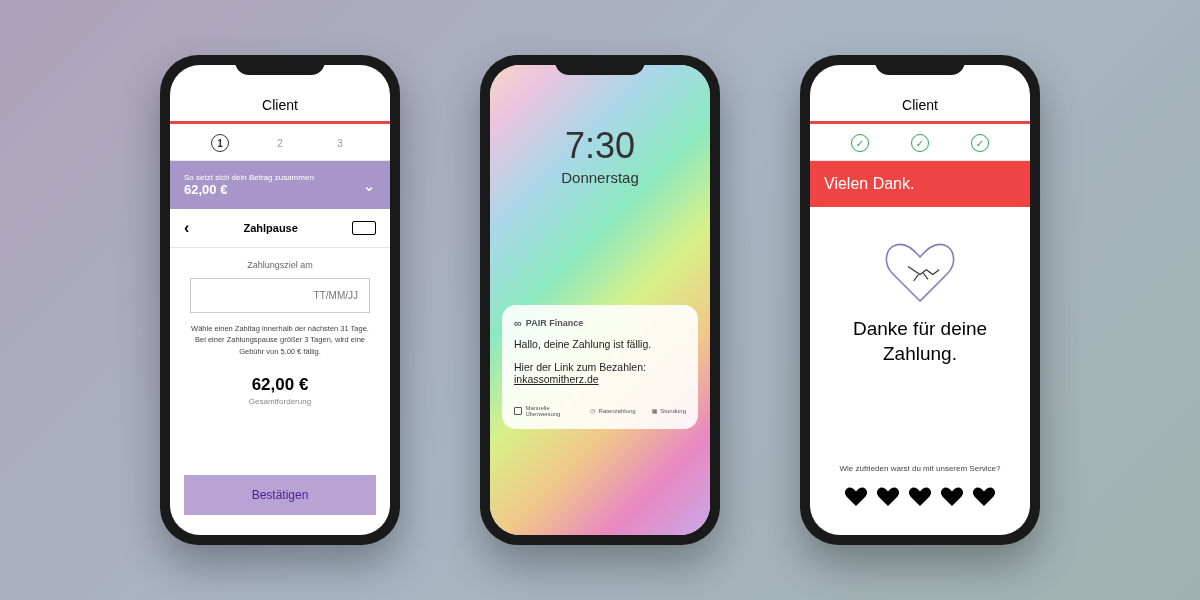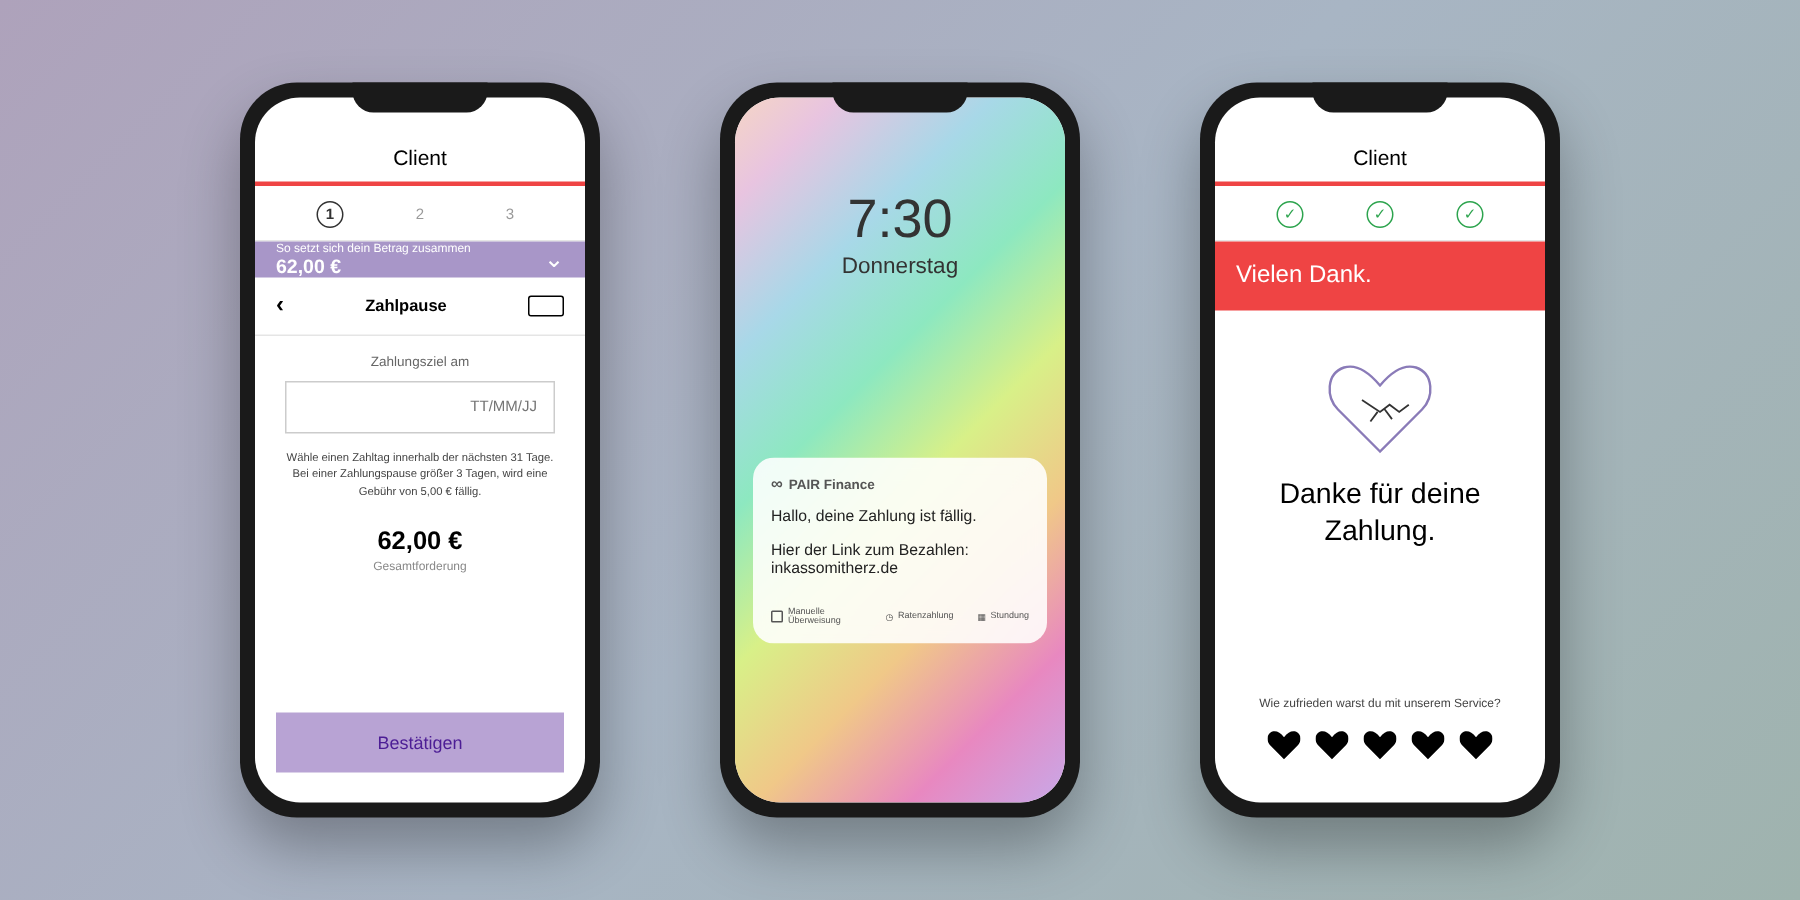--- a/index.html
+++ b/index.html
@@ -6,21 +6,21 @@
 body{width:1200px;height:600px;background:linear-gradient(135deg,#aea2bb 0%,#a8b5c4 50%,#9fb3ae 100%);display:flex;justify-content:center;align-items:center;gap:80px}
 .phone{width:240px;height:490px;background:#1a1a1a;border-radius:38px;padding:10px;position:relative;box-shadow:0 20px 40px rgba(0,0,0,.3)}
 .screen{width:100%;height:100%;background:#fff;border-radius:30px;overflow:hidden;position:relative}
 .notch{position:absolute;top:0;left:50%;transform:translateX(-50%);width:90px;height:20px;background:#1a1a1a;border-radius:0 0 14px 14px;z-index:10}
 .content{padding-top:24px;height:100%;display:flex;flex-direction:column}
 .title{text-align:center;font-size:14px;font-weight:400;padding:8px 0;border-bottom:3px solid #ef4444}
 .steps{display:flex;justify-content:space-around;padding:10px 20px 8px;border-bottom:1px solid #e5e5e5}
 .step{width:18px;height:18px;border-radius:50%;display:flex;align-items:center;justify-content:center;font-size:10px;color:#999}
 .step.active{border:1.5px solid #333;color:#333;font-weight:600}
 .step.check{border:1.5px solid #2da44e;color:#2da44e}
-.amount-band{background:#a896c8;color:#fff;padding:0 14px;display:flex;justify-content:space-between;align-items:center}
+.amount-band{background:#a896c8;color:#fff;padding:12px 14px;display:flex;justify-content:space-between;align-items:center}
 .amount-band .lbl{font-size:8px}
 .amount-band .amt{font-size:13px;font-weight:600}
 .chev{font-size:16px}
 .zahlpause{display:flex;align-items:center;justify-content:space-between;padding:10px 14px;border-bottom:1px solid #e5e5e5}
 .zahlpause .txt{font-size:11px;font-weight:700}
 .back{font-size:16px;font-weight:700}
 .card-icon{width:24px;height:14px;border:1px solid #000;border-radius:2px;position:relative}
 .section{padding:12px 20px;text-align:center}
 .sec-label{font-size:9px;color:#666;margin-bottom:8px}
 .date-input{width:100%;padding:11px;border:1px solid #ccc;font-size:10px;text-align:right;color:#888}
@@ -31,21 +31,21 @@
 
 .lock-bg{background:linear-gradient(135deg,#f5d5c5 0%,#e8c4e0 10%,#a8d8e8 25%,#8de8c0 40%,#d8f088 55%,#f0c888 70%,#e888c0 85%,#c8a8e8 100%);height:100%;position:relative}
 .locktime{position:absolute;top:60px;left:0;right:0;text-align:center;color:#333}
 .locktime .t{font-size:36px;font-weight:300}
 .locktime .d{font-size:15px;margin-top:2px}
 .notif{position:absolute;left:12px;right:12px;top:240px;background:rgba(255,255,255,.88);border-radius:14px;padding:12px;backdrop-filter:blur(10px)}
 .notif-head{font-size:9px;font-weight:600;color:#555;margin-bottom:8px;display:flex;align-items:center;gap:4px}
 .infinity{font-size:11px}
 .notif-body{font-size:10.5px;line-height:1.5;color:#222;margin-bottom:8px}
 .notif-link{font-size:10.5px;color:#222}
-.notif-link a{color:#222}
+.notif-link a{text-decoration:underline;color:#222}
 .notif-foot{display:flex;gap:16px;margin-top:12px;padding-top:8px}
 .pill{font-size:6px;color:#555;display:flex;align-items:center;gap:3px}
 .pill-icon{width:10px;height:8px;border:1px solid #555;border-radius:1px}
 
 .thanks-band{background:#ef4444;color:#fff;padding:14px;font-size:16px}
 .heart-ill{text-align:center;padding:26px 0 8px}
 .heart-ill svg{width:80px;height:72px}
 .thanks-msg{text-align:center;font-size:19px;line-height:1.3;padding:0 30px}
 .survey{text-align:center;font-size:8px;color:#444;margin-top:auto;padding:0 20px}
 .hearts{display:flex;justify-content:center;gap:10px;padding:14px 0 28px}

